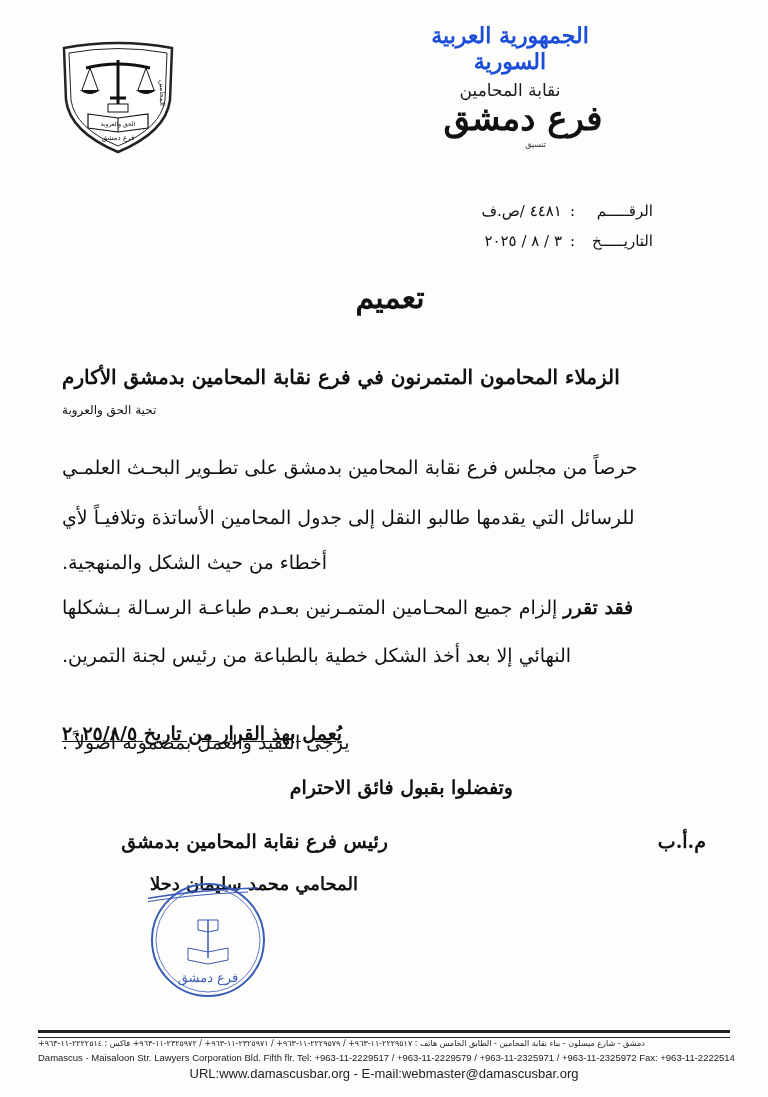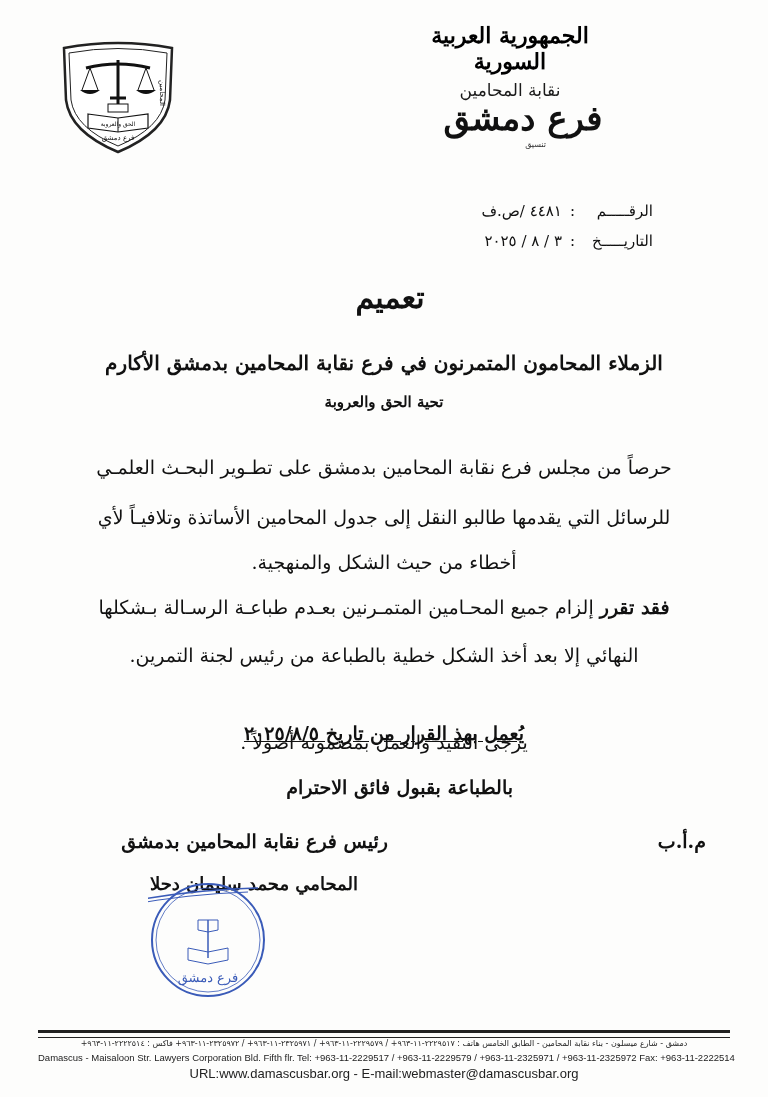--- a/index.html
+++ b/index.html
@@ -5,28 +5,28 @@
     html, body { margin: 0; padding: 0; }
     body {
       width: 768px; height: 1097px;
       background: #fdfdfc;
       position: relative;
       overflow: hidden;
       font-family: "DejaVu Serif", serif;
       color: #111;
     }
     .abs { position: absolute; }
-    .rtl { direction: rtl; text-align: center; }
+    .rtl { direction: rtl; text-align: left; }
 
     
     .lh-republic {
       right: 148px; top: 22px; width: 220px;
       font-family: "DejaVu Serif", serif;
       font-size: 22px; font-weight: bold; letter-spacing: -1px;
-      text-align: center; color: #000000;
+      text-align: center; color: #1d4ed8;
     }
     .lh-syndicate {
       right: 168px; top: 80px; width: 180px;
       font-size: 17px; text-align: center; color: #1a1a1a;
     }
     .lh-branch {
       right: 160px; top: 98px; width: 170px;
       font-size: 34px; font-weight: bold; text-align: center; color: #111;
     }
     .lh-small {
@@ -49,22 +49,22 @@
     .title {
       left: 0; right: 0; top: 280px; text-align: center;
       font-size: 30px; font-weight: bold; margin-left: 12px;
     }
 
     .line {
       right: 62px; left: 62px;
       font-size: 19px; line-height: 1.3;
     }
     .bold { font-weight: bold; }
-    .l1 { top: 350px; font-weight: bold; font-size: 20px; }
-    .l2 { top: 393px; font-weight: bold; font-size: 15px; }
+    .l1 { top: 364px; font-weight: bold; font-size: 20px; }
+    .l2 { top: 403px; font-weight: normal; font-size: 12px; }
     .l3 { top: 455px; }
     .l4 { top: 505px; }
     .l5 { top: 550px; }
     .l6 { top: 595px; }
     .l7 { top: 643px; }
     .l8 { top: 685px; font-weight: bold; margin-top: 36px; }
     .l8 span { text-decoration: underline; }
     .l9 { top: 730px; }
     .l10 { top: 775px; right: 255px; font-weight: bold; left: auto; }
 
@@ -149,21 +149,21 @@
 <div class="abs line rtl l4">للرسائل التي يقدمها طالبو النقل إلى جدول المحامين الأساتذة وتلافيـاً لأي</div>
 <div class="abs line rtl l5">أخطاء من حيث الشكل والمنهجية.</div>
 <div class="abs line rtl l6">
   <span class="bold">فقد تقرر</span><span> إلزام جميع المحـامين المتمـرنين بعـدم طباعـة الرسـالة بـشكلها</span>
 </div>
 <div class="abs line rtl l7">النهائي إلا بعد أخذ الشكل خطية بالطباعة من رئيس لجنة التمرين.</div>
 <div class="abs line rtl l8">
   <span>يُعمل بهذ القرار من تاريخ ٢٠٢٥/٨/٥</span>
 </div>
 <div class="abs line rtl l9">يرجى التقيد والعمل بمضمونه أصولاً .</div>
-<div class="abs line rtl l10">بالطباعة بقبول فائق الاحترام</div>
+<div class="abs line rtl l10">وتفضلوا بقبول فائق الاحترام</div>
 
 <div class="abs sig-row sig-right rtl">م.أ.ب</div>
 <div class="abs sig-row sig-left rtl">رئيس فرع نقابة المحامين بدمشق</div>
 <div class="abs sig-name rtl">المحامي محمد سليمان دحلا</div>
 
 <div class="abs stamp">
   <svg width="120" height="120" viewBox="0 0 120 120">
     <circle cx="60" cy="60" r="56" fill="none" stroke="#3a5bb8" stroke-width="2"></circle>
     <circle cx="60" cy="60" r="52" fill="none" stroke="#3a5bb8" stroke-width="0.8"></circle>
     <path d="M50 40 L70 40 L70 50 L60 52 L50 50 Z" fill="none" stroke="#3a5bb8" stroke-width="1"></path>

